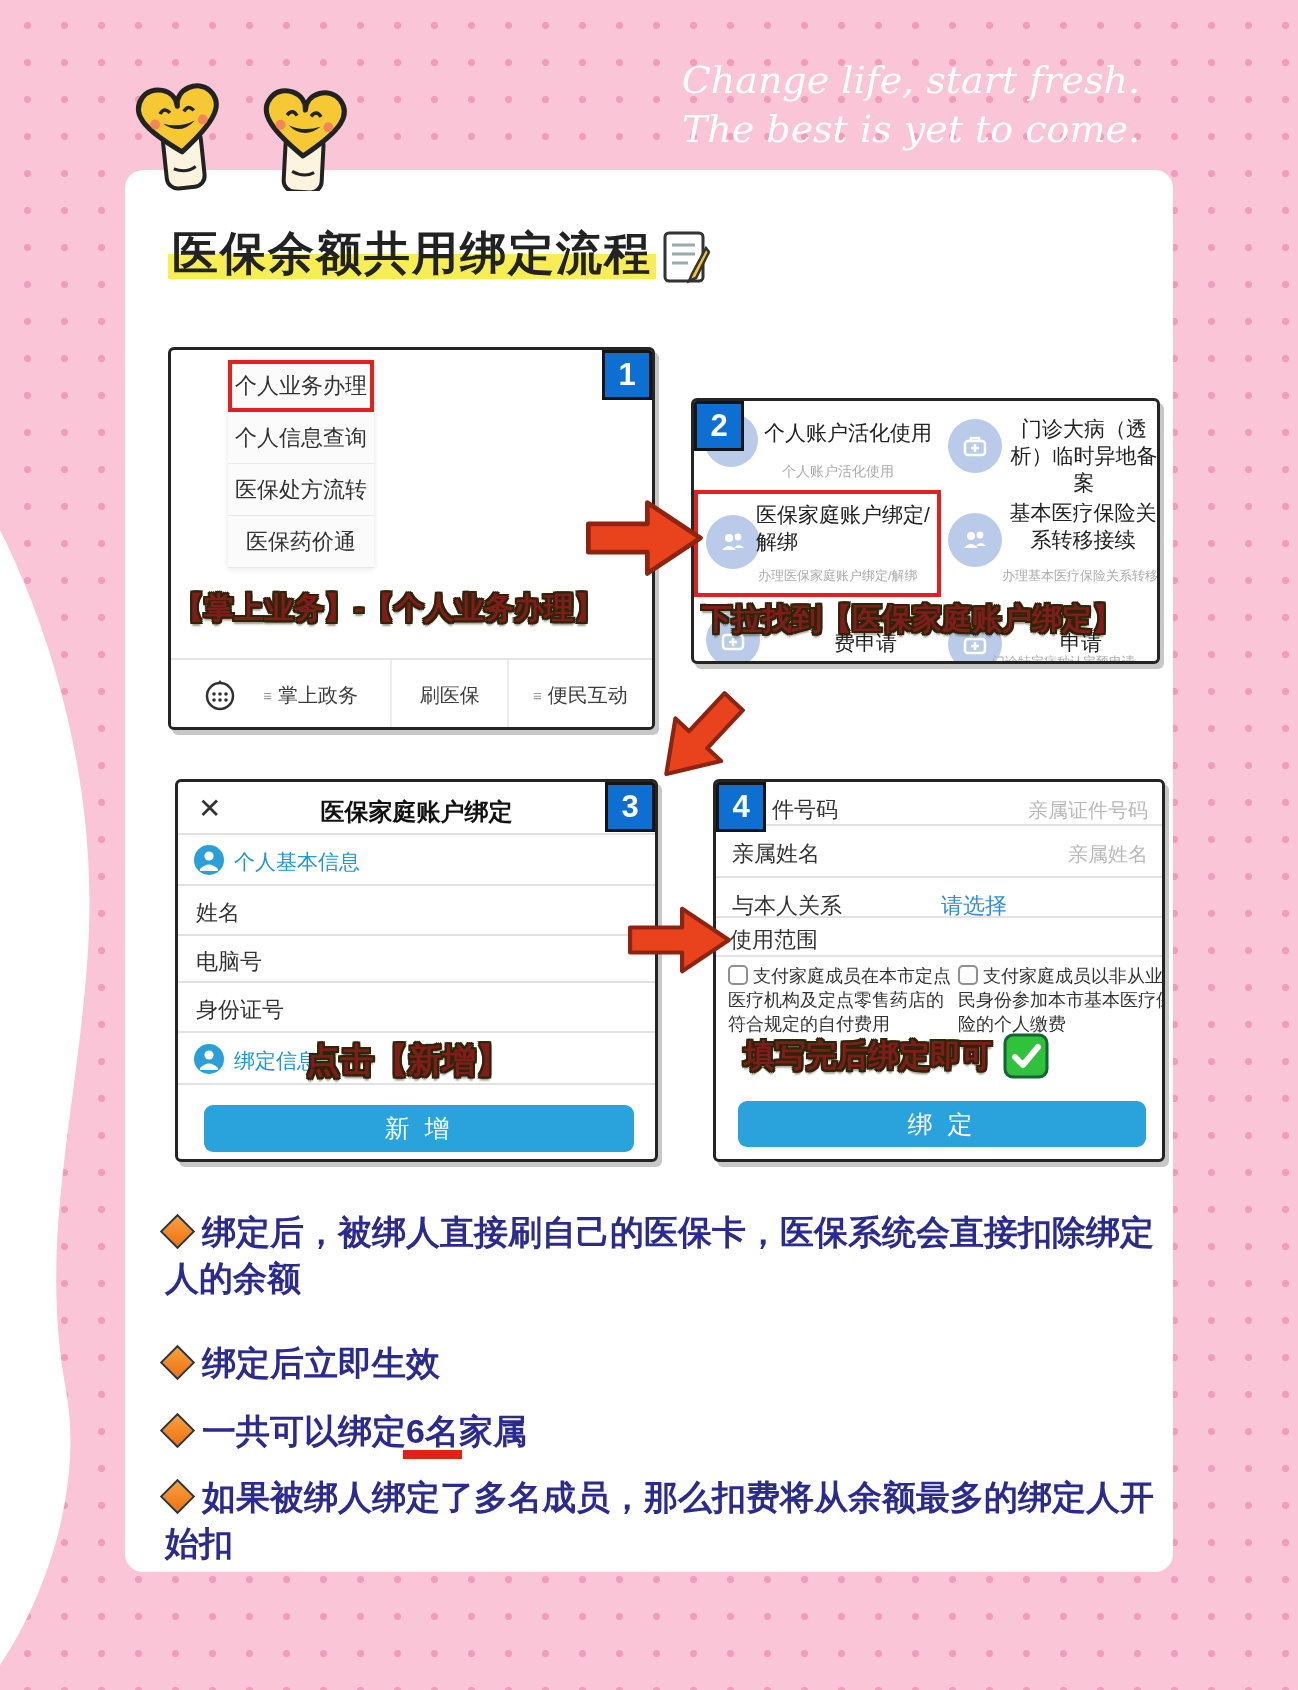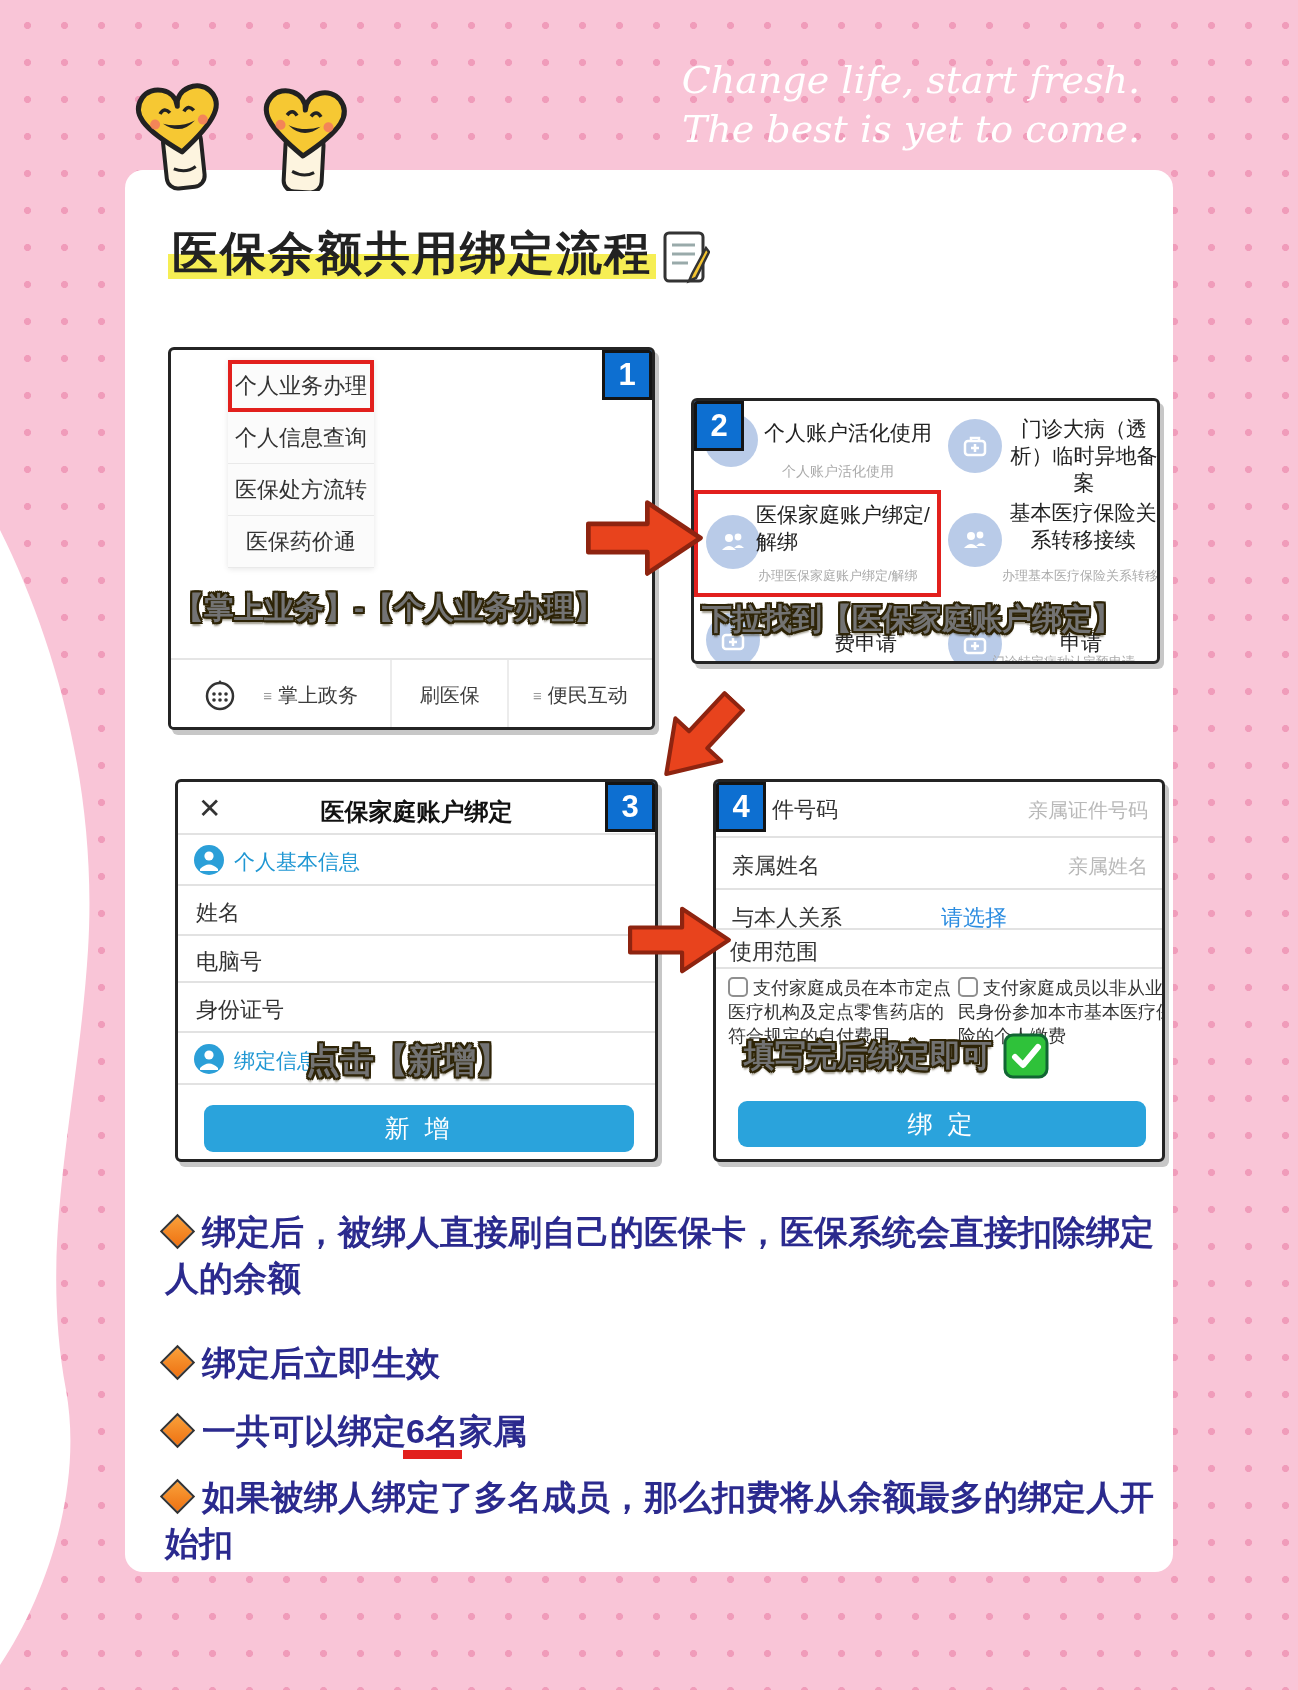--- a/index.html
+++ b/index.html
@@ -21,21 +21,21 @@
   .title{font-size:46px;font-weight:900;color:#222;letter-spacing:2px;line-height:58px;
     background:linear-gradient(transparent 52%, #f6ee54 52%, #f6ee54 94%, transparent 94%);
     padding:0 4px;}
   .memo{margin-left:6px;margin-top:6px;}
   
   .panel{position:absolute;background:#fff;border:3px solid #242424;border-radius:6px;
     box-shadow:4px 5px 0 rgba(80,80,80,.32);z-index:4;box-sizing:border-box;overflow:hidden;}
   .badge{position:absolute;width:50px;height:50px;background:#0d6fd1;border:3px solid #141414;
     color:#fff;font-size:31px;font-weight:bold;display:flex;align-items:center;justify-content:center;
     box-sizing:border-box;z-index:6;}
-  .cap{position:absolute;font-weight:900;color:#737373;white-space:nowrap;z-index:7;
+  .cap{position:absolute;font-weight:900;color:#7f1d1d;white-space:nowrap;z-index:7;
     text-shadow:-2px 0 0 #2e2407,2px 0 0 #2e2407,0 -2px 0 #2e2407,0 2px 0 #2e2407,
       -2px -2px 0 #2e2407,2px 2px 0 #2e2407,-2px 2px 0 #2e2407,2px -2px 0 #2e2407,0 4px 2px rgba(40,30,0,.45);}
   
   .menu{position:absolute;left:57px;top:10px;width:146px;background:#fbfbfb;
     box-shadow:0 1px 6px rgba(0,0,0,.10);}
   .menu-row{height:52px;display:flex;align-items:center;justify-content:center;
     font-size:22px;color:#333;border-bottom:1px solid #e9e9e9;box-sizing:border-box;}
   .menu-row.hl{border:4px solid #e2201d;}
   .menu-tail{position:absolute;left:120px;top:252px;width:14px;height:14px;background:#fbfbfb;
     transform:rotate(45deg);box-shadow:2px 2px 3px rgba(0,0,0,.08);}
@@ -250,21 +250,21 @@
           <path d="M6 24 q9 -9 18 0 v2 h-18 Z" fill="#fff"></path>
       </svg>
       <span class="sec-blue" style="position:absolute;left:56px;top:14px;">绑定信息</span>
     </div>
     <div class="cap" style="left:128px;top:256px;font-size:34px;">点击【新增】</div>
     <button class="btn" style="left:26px;top:323px;width:430px;height:47px;">新 增</button>
   </div>
 
   <div class="panel" style="left:713px;top:779px;width:452px;height:383px;">
     <div class="badge" style="top:0;left:0;">4</div>
-    <div class="row" style="height:56px;">
+    <div class="row" style="height:44px;">
       <span class="lbl" style="position:absolute;left:56px;top:13px;">件号码</span>
       <span class="ph" style="position:absolute;right:14px;top:15px;">亲属证件号码</span>
     </div>
     <div class="row" style="height:52px;">
       <span class="lbl" style="position:absolute;left:16px;top:13px;">亲属姓名</span>
       <span class="ph" style="position:absolute;right:14px;top:15px;">亲属姓名</span>
     </div>
     <div class="row" style="height:40px;">
       <span class="lbl" style="position:absolute;left:16px;top:13px;">与本人关系</span>
       <span style="position:absolute;left:225px;top:13px;font-size:22px;color:#2b8ce0;">请选择</span>

